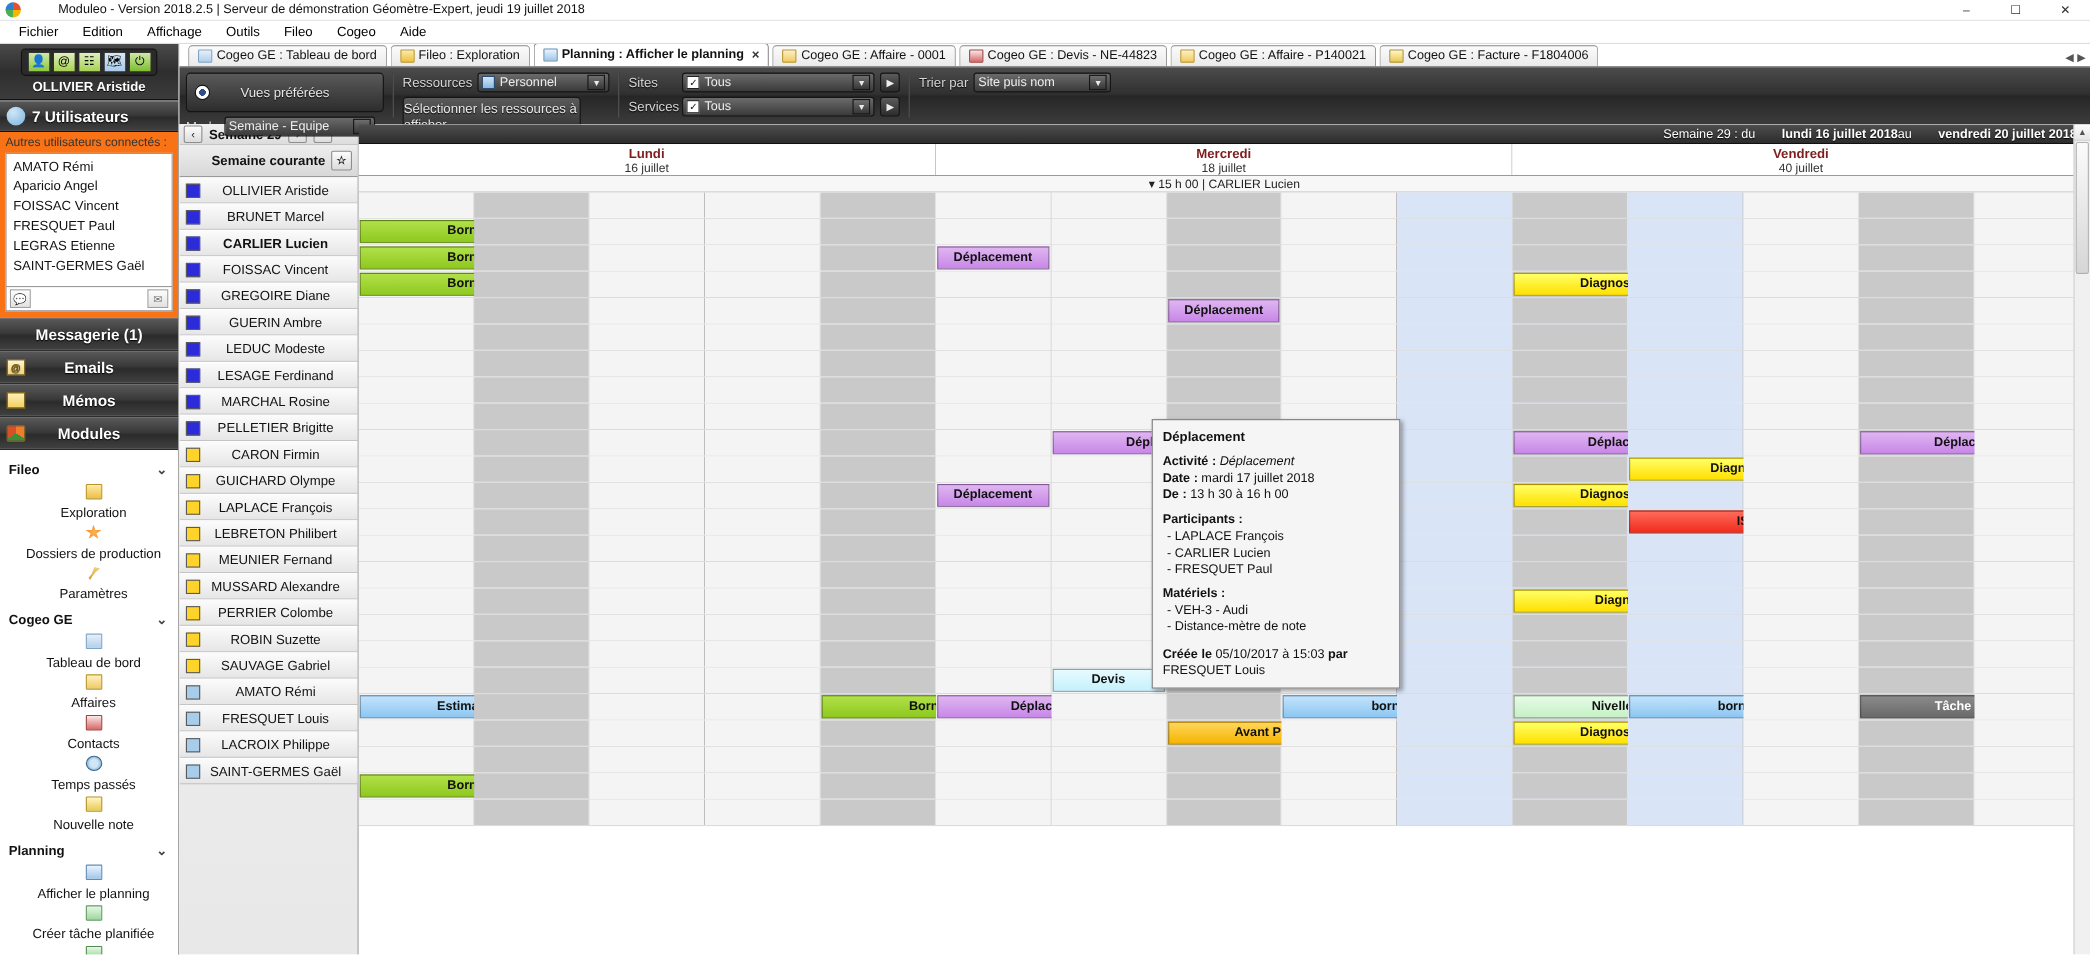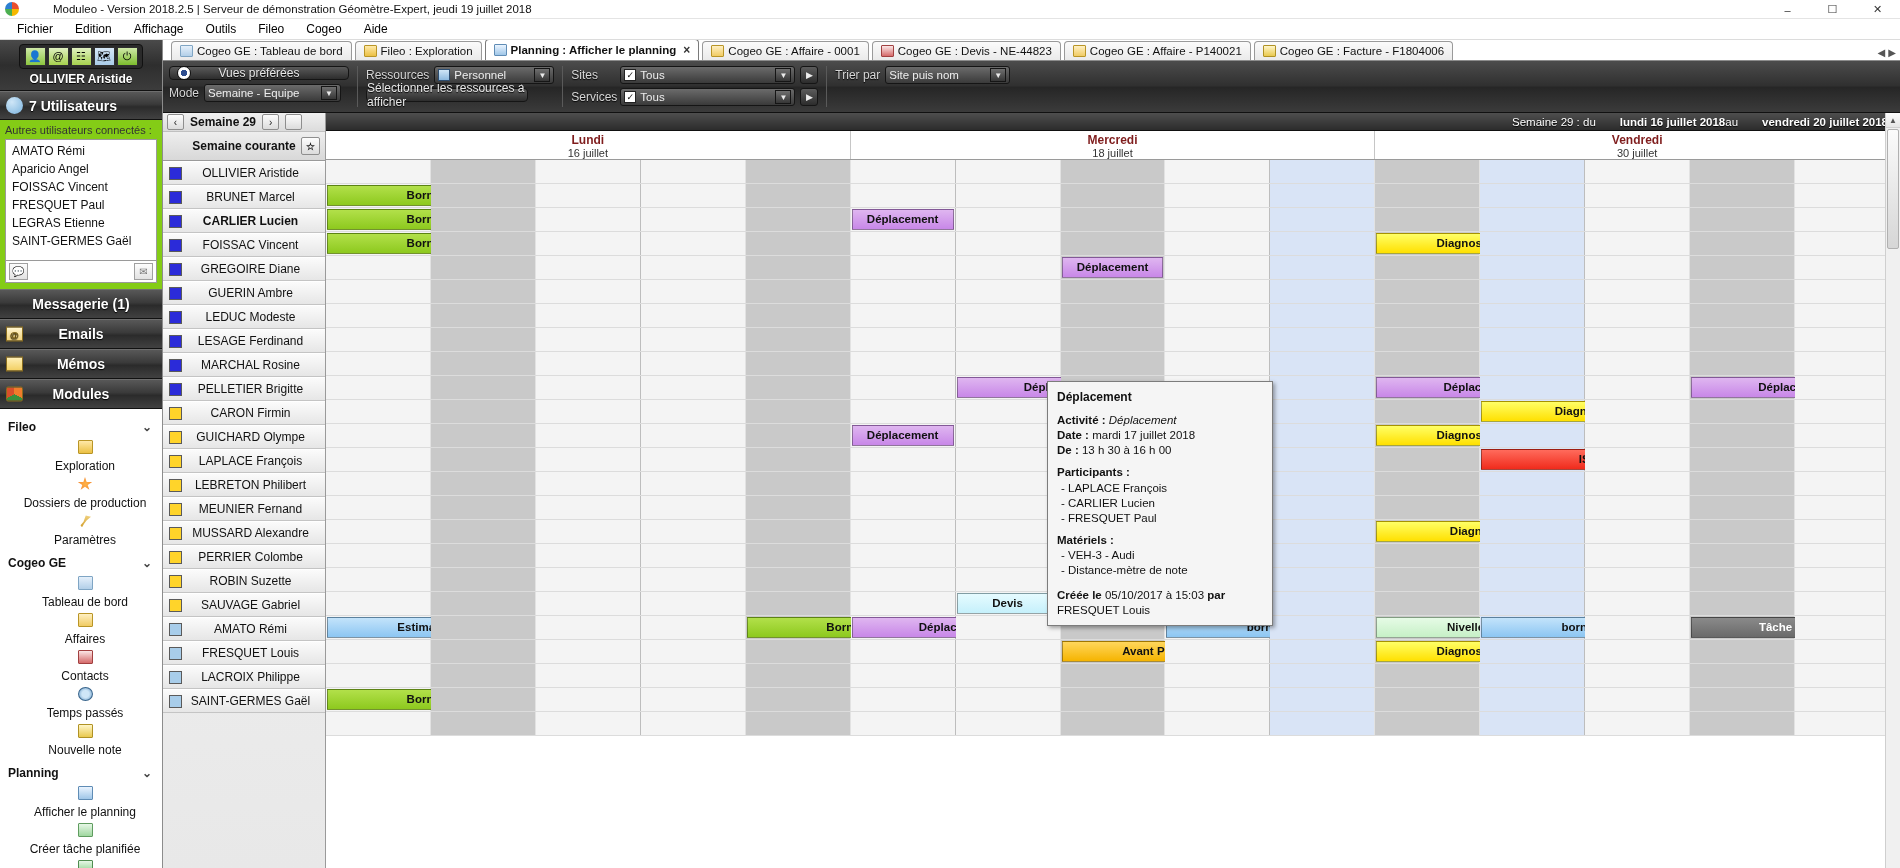--- a/index.html
+++ b/index.html
@@ -96,21 +96,21 @@
   #usersheader {
     display: flex; align-items: center; gap: 6px;
     padding: 5px 6px; font-weight: bold; font-size: 14px;
     text-shadow: 0 1px 1px #000;
   }
   .avatar-glyph {
     width: 17px; height: 17px; border-radius: 50%;
     background: radial-gradient(circle at 35% 30%, #cfe6f7, #7ab3dd);
     flex: 0 0 auto;
   }
-  #userlistwrap { padding: 4px 5px 6px 5px; background:#84cc16; }
+  #userlistwrap { padding: 4px 5px 6px 5px; background:#f97316; }
   #userlistlabel { font-size: 11px; color: #333; margin-bottom: 3px; }
   #userlist {
     border: 1px solid #9a9a9a; background: #fff; height: 122px;
     padding: 2px 4px; overflow: hidden;
   }
   #userlist li { list-style: none; font-size: 12px; padding: 2px 2px; color:#111; }
   #userlist ul { margin: 0; padding: 0; }
   #msgrow {
     display: flex; justify-content: space-between; align-items: center;
     border: 1px solid #9a9a9a; border-top: none; background: #fff;
@@ -199,21 +199,21 @@
     padding: 5px 6px; display: flex; gap: 8px; align-items: flex-start;
     border-bottom: 1px solid #111;
     height: 52px;
   }
   .tb-group { display: flex; flex-direction: column; gap: 4px; }
   .tb-btn {
     background: linear-gradient(#5a5a5a,#2d2d2d);
     border: 1px solid #151515; border-radius: 4px;
     color: #e8e8e8; font-size: 12px;
     display: flex; align-items: center; justify-content: center;
-    height: 14px; text-shadow: 0 1px 1px #000;
+    height: 36px; text-shadow: 0 1px 1px #000;
   }
   .tb-btn .eye {
     position: absolute; left: 7px;
     width: 14px; height: 14px; border-radius: 50%;
     background: radial-gradient(circle at 50% 50%, #2d4d8f 0 35%, #ffffff 36% 100%);
     border: 1px solid #111;
   }
   .tb-wide { width: 180px; position: relative; }
   .tb-row { display: flex; align-items: center; gap: 5px; }
   .tb-label { color:#d6d6d6; font-size: 12px; text-shadow: 0 1px 1px #000; }
@@ -753,23 +753,26 @@
             <div class="dayhead">
               <div class="dn">Lundi</div>
               <div class="dd">16 juillet</div>
             </div>
             <div class="dayhead">
               <div class="dn">Mercredi</div>
               <div class="dd">18 juillet</div>
             </div>
             <div class="dayhead">
               <div class="dn">Vendredi</div>
-              <div class="dd">30 juillet</div>
+              <div class="dd">40 juillet</div>
             </div>
           </div>
+        <div id="totalbar">
+          <span class="tot">▾ 15 h 00 | CARLIER Lucien</span>
+        </div>
         <div id="gridbody">
             <div class="gridrow">
               <div class="daycell">
                 <div class="subcell"></div>
                 <div class="subcell shade"></div>
                 <div class="subcell"></div>
               </div>
               <div class="daycell">
                 <div class="subcell"></div>
                 <div class="subcell shade"></div>

